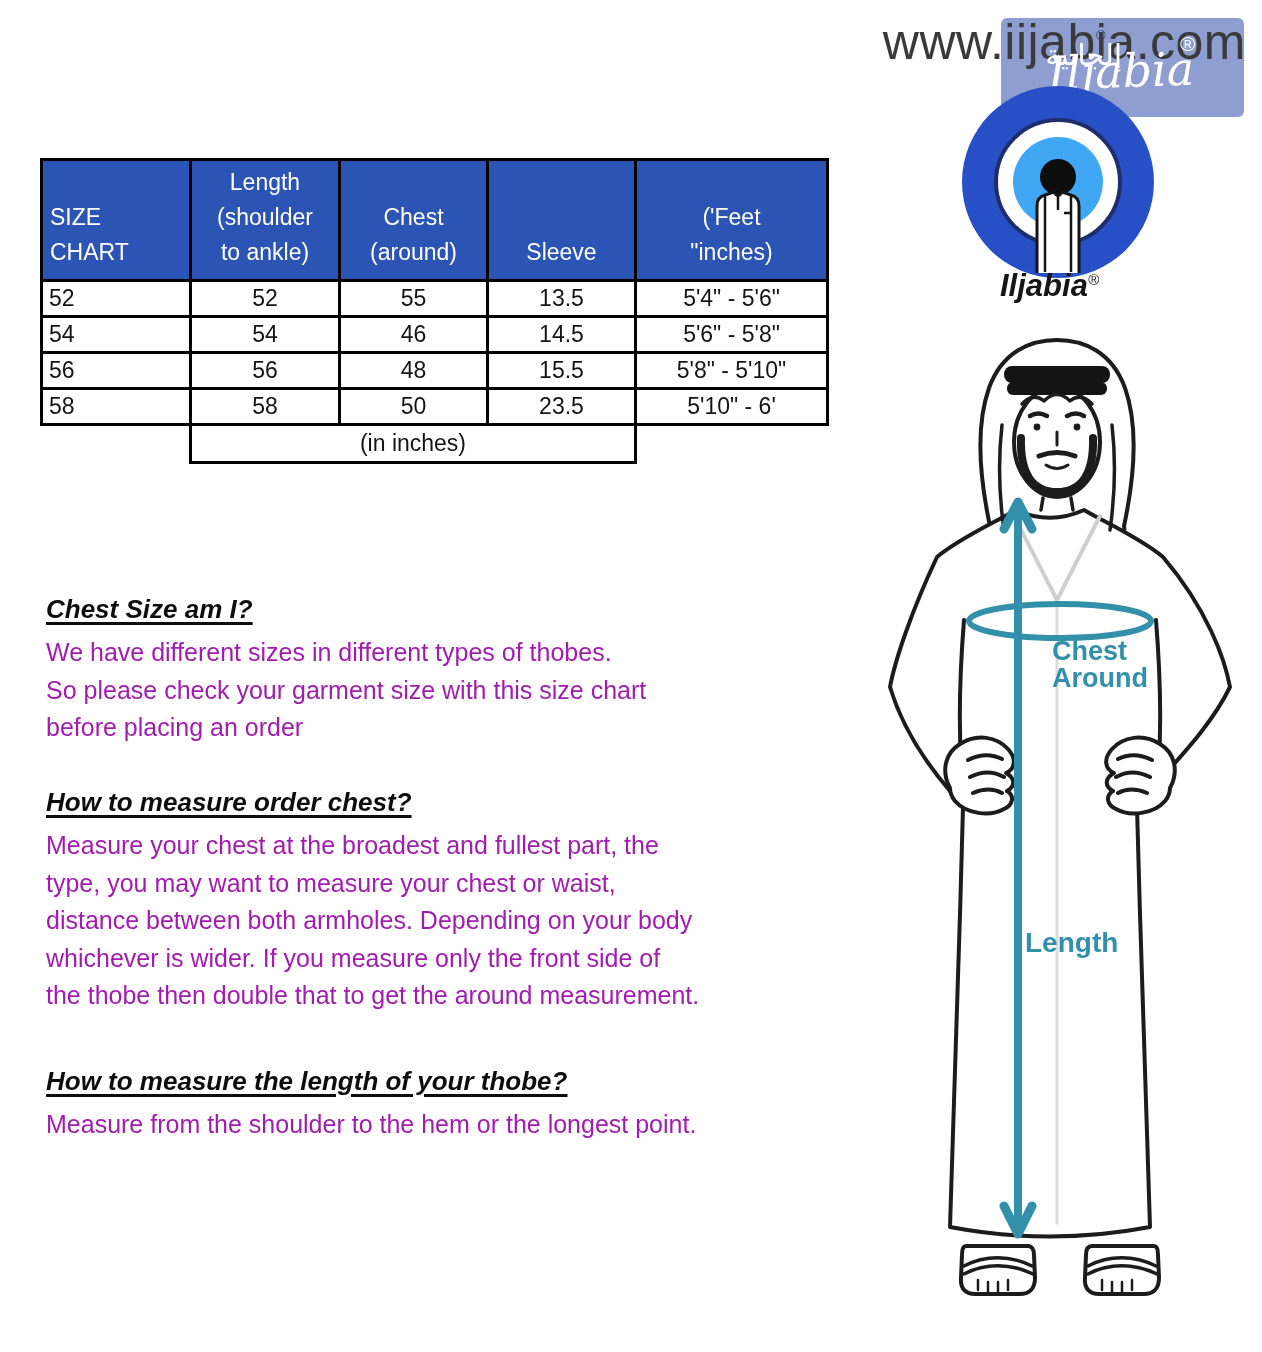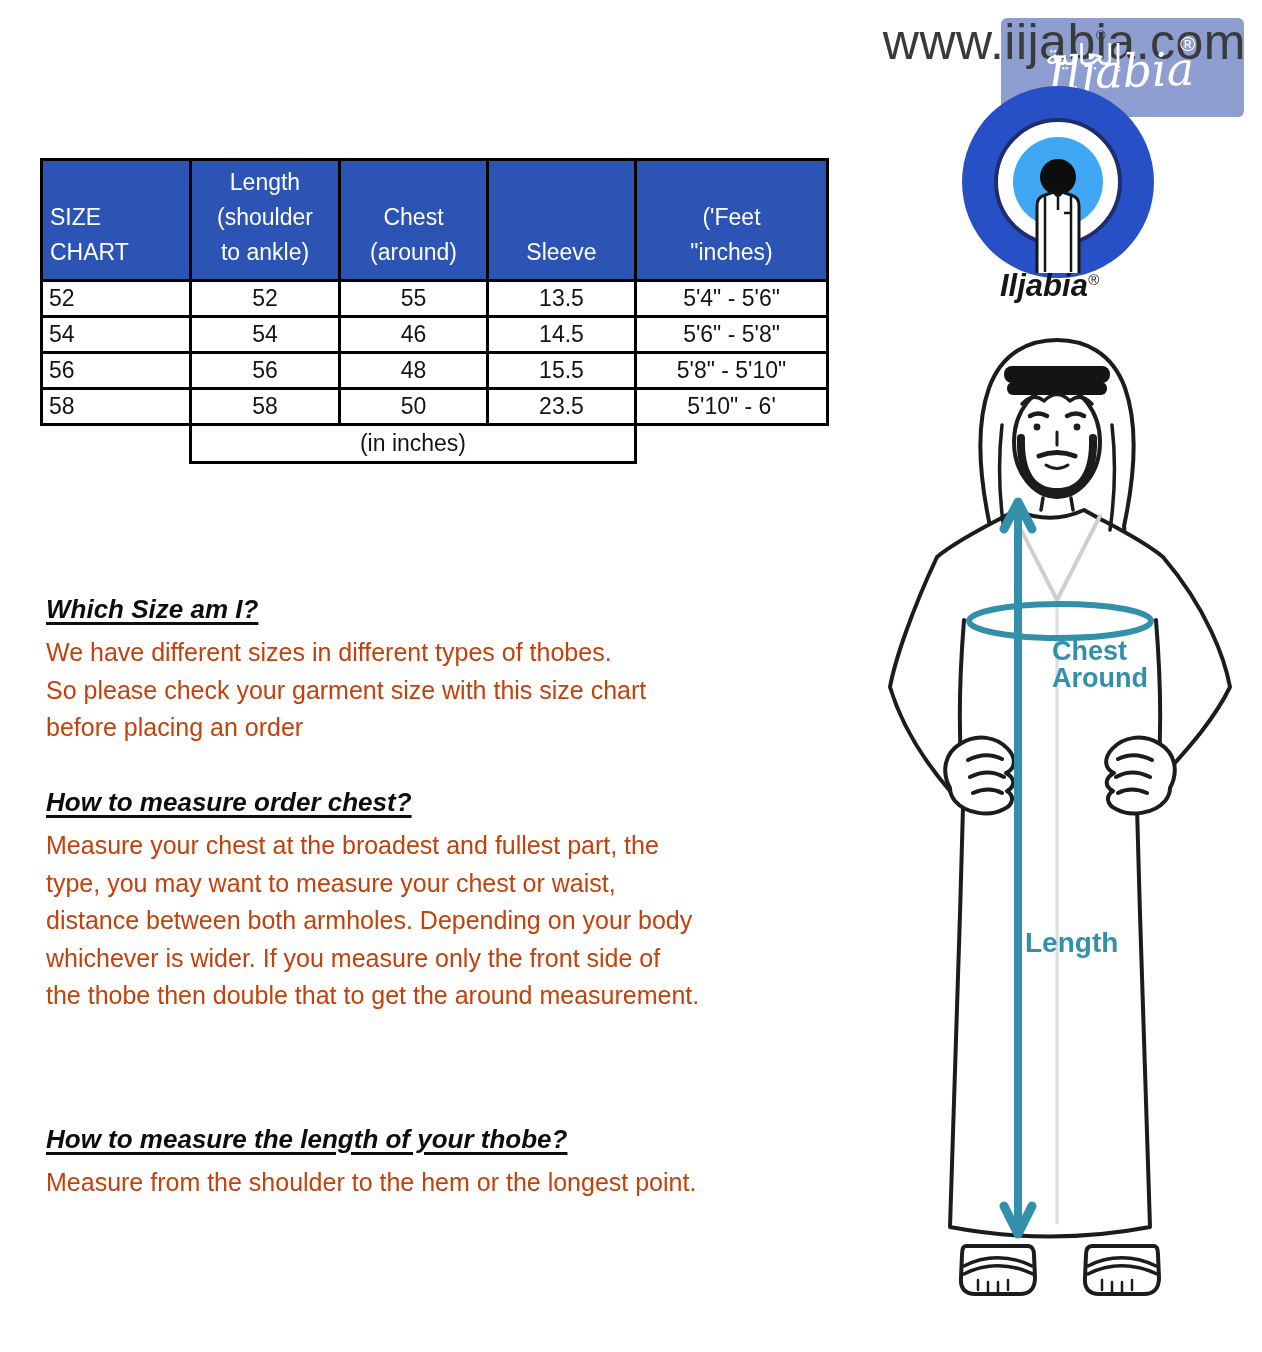--- a/index.html
+++ b/index.html
@@ -33,22 +33,22 @@
   .size-table tr.col-row th.left{text-align:left;padding-left:7px;}
   .size-table tbody td{height:31px;font-size:23px;text-align:center;color:#141414;margin-left:44px;}
   .size-table tbody td.left{text-align:left;padding-left:6px;}
   .size-table td.flank{border:none;background:transparent;}
   .size-table td.note{height:33px;font-size:23px;text-align:center;}
 
   
   .section{position:absolute;left:46px;width:720px;}
   .section h3{margin:0 0 9px 0;font-size:26px;font-style:italic;font-weight:bold;color:#0d0d0d;
               text-decoration:underline;text-decoration-thickness:2.5px;text-underline-offset:4px;}
-  .section .para div{font-size:25px;line-height:37.5px;white-space:nowrap;color:#c2410c;}
-  #section-1{top:594px;} #section-2{top:787px;} #section-3{top:1124px;}
+  .section .para div{font-size:25px;line-height:37.5px;white-space:nowrap;color:#a21caf;}
+  #section-1{top:594px;} #section-2{top:787px;} #section-3{top:1066px;}
 
   
   .man-svg{position:absolute;left:880px;top:330px;width:380px;height:980px;z-index:0;}
   .man-svg text{font-family:"Liberation Sans",sans-serif;font-weight:bold;fill:var(--teal);}
 </style>
 </head>
 <body>
 
 <div class="page">
 
@@ -124,21 +124,21 @@
       </tr>
       <tr>
         <td class="flank"></td>
         <td class="note" colspan="3">(in inches)</td>
         <td class="flank"></td>
       </tr>
     </tbody>
   </table>
 
   <div class="section" id="section-1">
-    <h3>Which Size am I?</h3>
+    <h3>Chest Size am I?</h3>
     <div class="para">
         <div>We have different sizes in different types of thobes.</div>
         <div>So please check your garment size with this size chart</div>
         <div>before placing an order</div>
       </div>
   </div>
   <div class="section" id="section-2">
     <h3>How to measure order chest?</h3>
     <div class="para">
         <div>Measure your chest at the broadest and fullest part, the</div>

